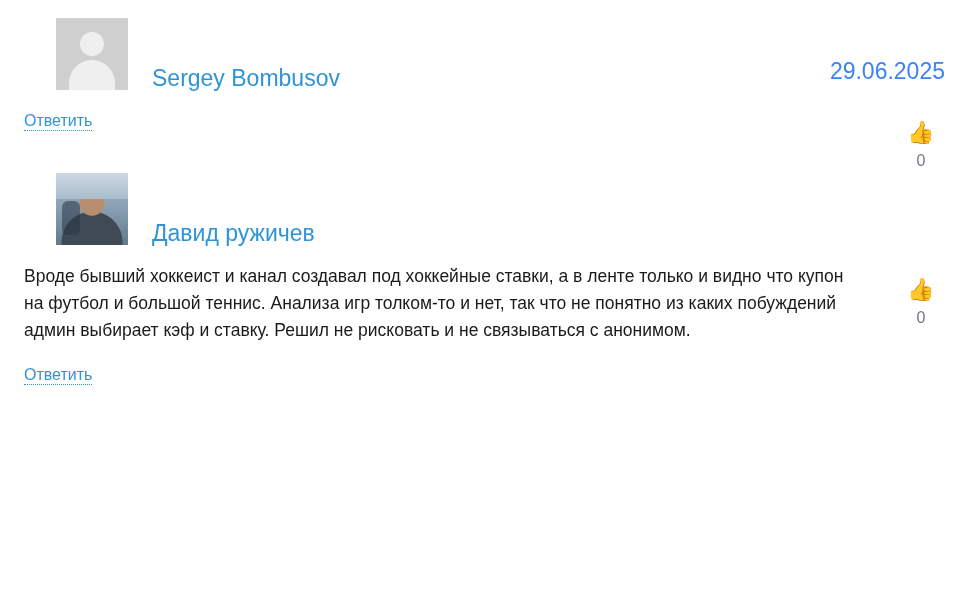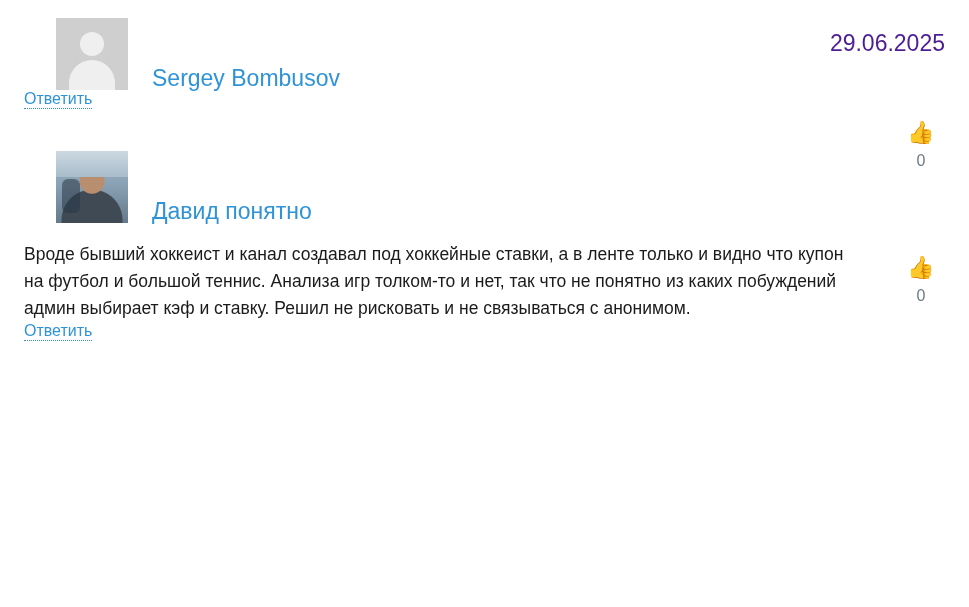--- a/index.html
+++ b/index.html
@@ -82,33 +82,34 @@
   }
   .author {
     margin-left: 24px;
     font-size: 23px;
     color: #2f93d8;
     line-height: 1;
   }
   .date {
     position: absolute;
     right: 0;
-    top: 12px;
+    top: 40px;
     font-size: 23px;
-    color: #4c1d95;
+    color: #3b82f6;
   }
   .body {
     margin-top: 18px;
     font-size: 17.5px;
     line-height: 1.55;
     color: #1b1b1b;
     max-width: 835px;
   }
   .reply {
     display: inline-block;
+    margin-top: 22px;
     font-size: 16px;
     color: #2f93d8;
     border-bottom: 1px dotted #2f93d8;
     cursor: pointer;
   }
   .likes {
     position: absolute;
     right: 4px;
     text-align: center;
     width: 40px;
@@ -143,21 +144,21 @@
     <div class="reply">Ответить</div>
     <div class="likes">
       <span class="thumb">👍</span>
       <span class="count">0</span>
     </div>
   </div>
 
   <div class="comment" id="c2">
     <div class="comment-head">
       <div class="avatar photo"></div>
-      <div class="author">Давид понятно</div>
+      <div class="author">Давид ружичев</div>
     </div>
     <div class="body">Вроде бывший хоккеист и канал создавал под хоккейные ставки, а в ленте только и видно что купон на футбол и большой теннис. Анализа игр толком-то и нет, так что не понятно из каких побуждений админ выбирает кэф и ставку. Решил не рисковать и не связываться с анонимом.</div>
     <div class="reply">Ответить</div>
     <div class="likes">
       <span class="thumb">👍</span>
       <span class="count">0</span>
     </div>
   </div>
 
 </div>

